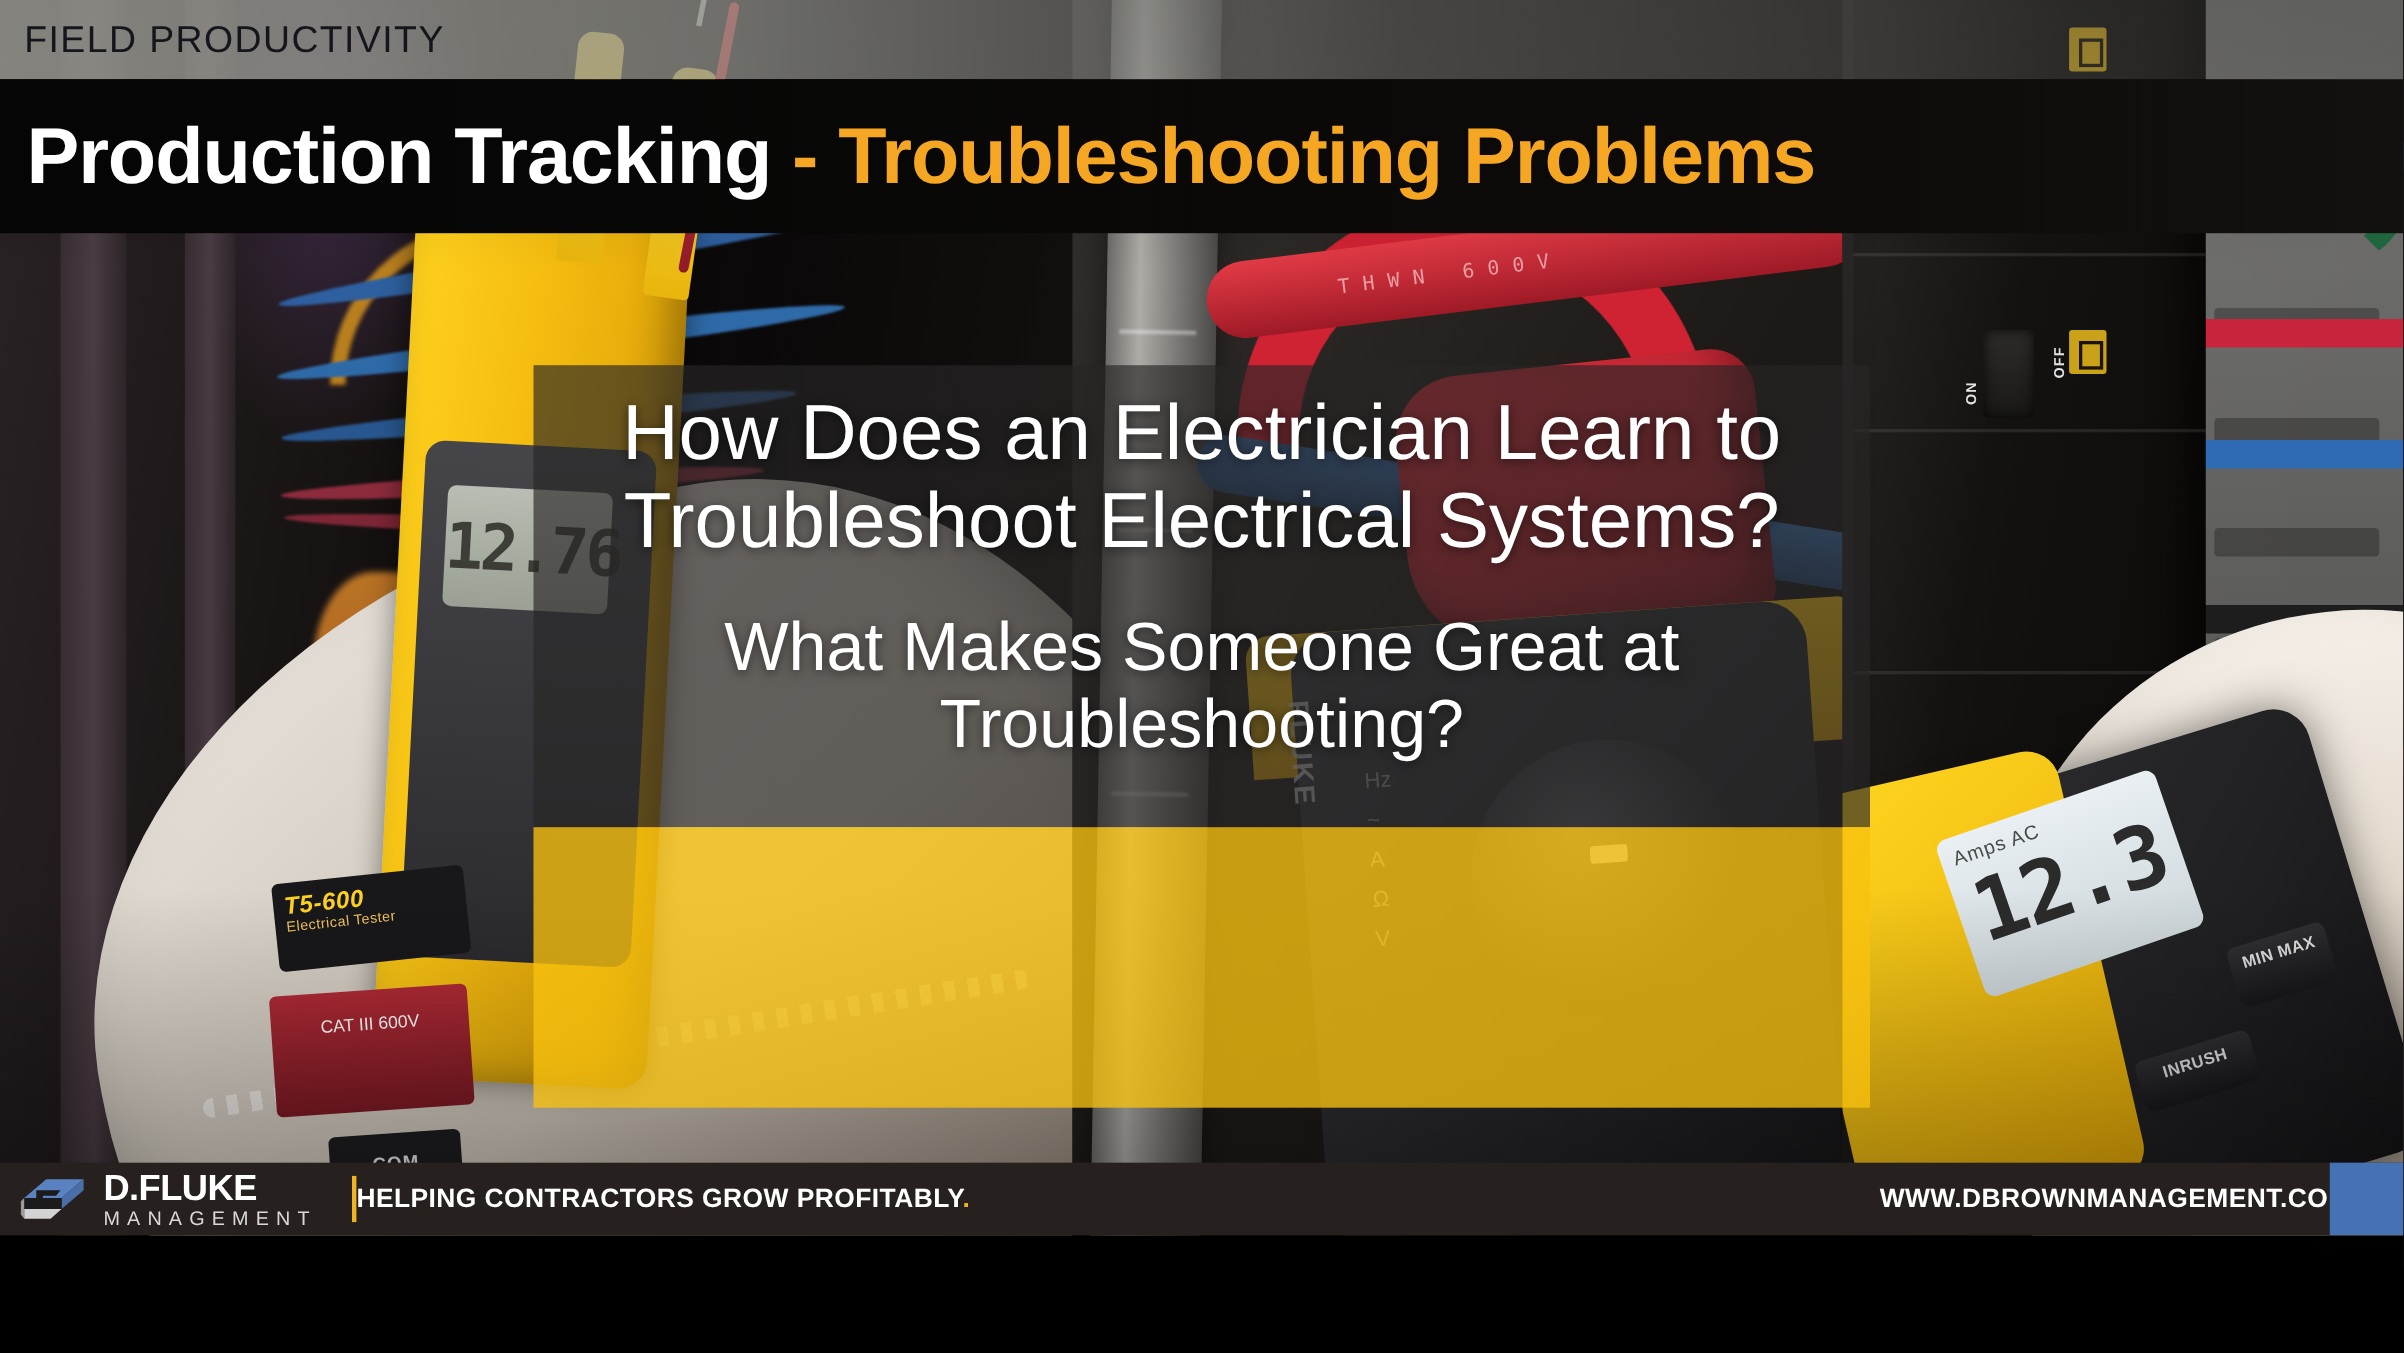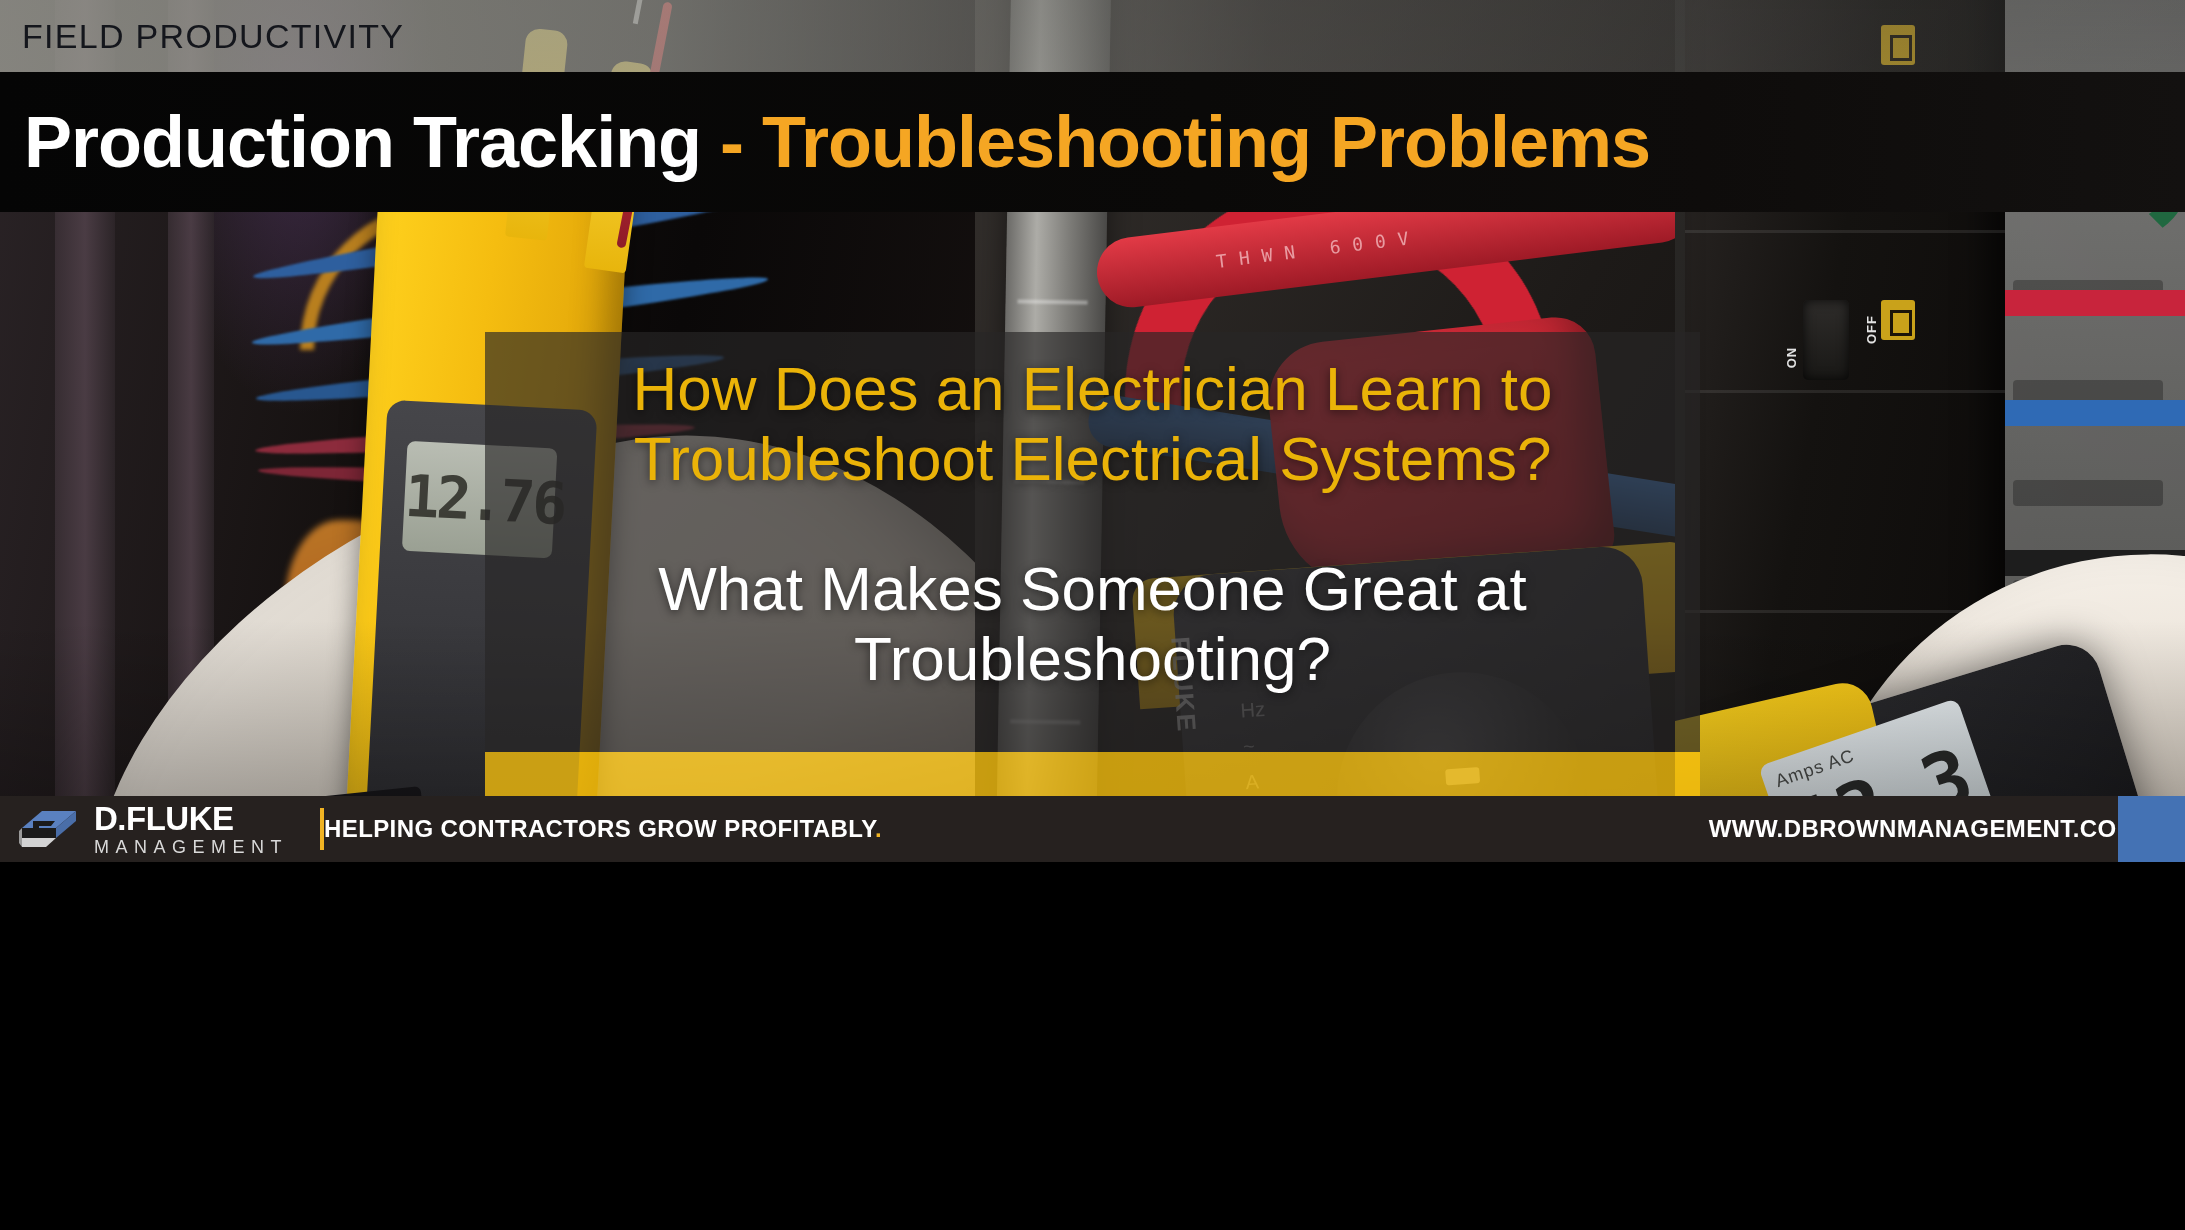--- a/index.html
+++ b/index.html
@@ -5,21 +5,21 @@
   * { margin:0; padding:0; box-sizing:border-box; }
   html,body{ background:#000; }
   body{
     width:2185px; height:1230px;
     font-family:"Liberation Sans", sans-serif;
     overflow:hidden;
   }
 
   #slide{
     position:relative;
-    width:2185px; height:862px;
+    width:2185px; height:1123px;
     overflow:hidden;
     background:#1a1714;
   }
 
   
   .bg{ position:absolute; inset:0; }
 
   
   .photo-left{
     position:absolute; left:0; top:0; width:975px; height:1230px;
@@ -247,21 +247,21 @@
   .ov-yellow{
     position:absolute; left:0; top:420px; width:1215px; height:255px;
     background:rgba(249,193,14,.78);
   }
   .q{
     position:absolute; width:1215px; text-align:center;
     font-family:"Liberation Sans", sans-serif;
     line-height:1.13;
   }
   .q1{
-    top:22px; font-size:62px; color:#eab308; font-weight:400;
+    top:22px; font-size:71px; color:#ffffff; font-weight:400;
     text-shadow:0 2px 10px rgba(0,0,0,.55);
   }
   .q2{
     top:222px; font-size:62px; color:#ffffff; font-weight:400;
     text-shadow:0 2px 10px rgba(0,0,0,.55);
   }
   .q3{
     top:452px; font-size:64px; color:#000000; font-weight:bold;
   }
 

